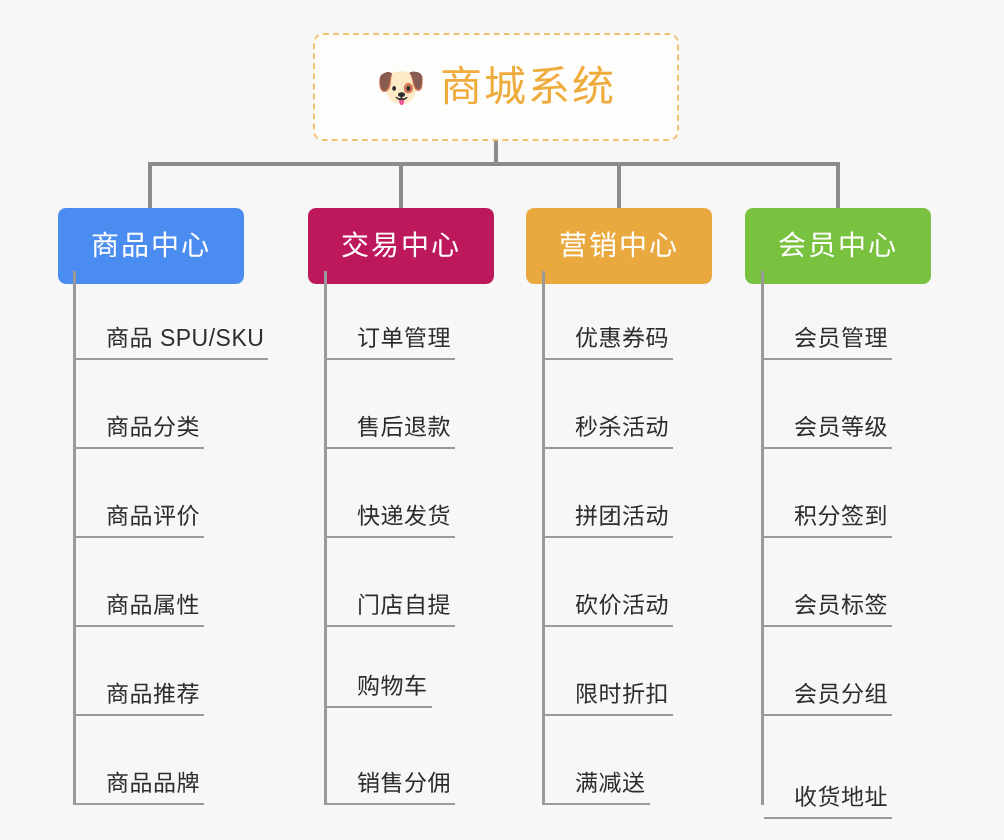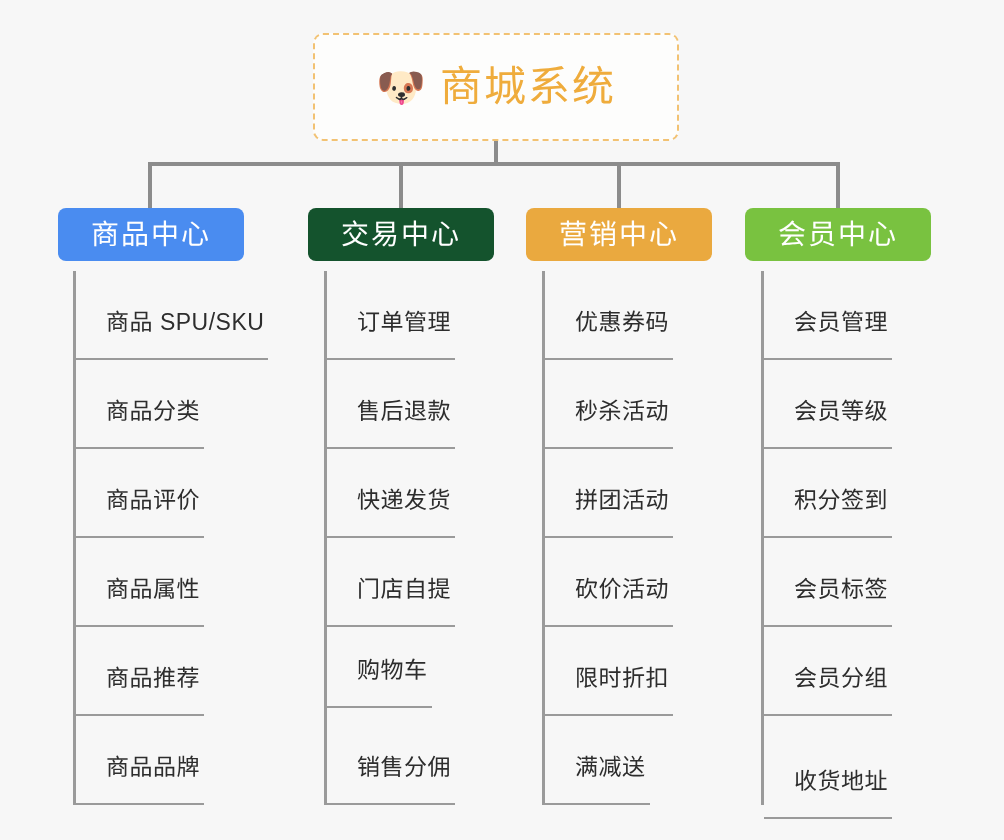--- a/index.html
+++ b/index.html
@@ -58,21 +58,21 @@
     position: absolute;
     background: #8c8c8c;
   }
   .conn-v { width: 4px; }
   .conn-h { height: 4px; }
 
   
   .cat-box {
     position: absolute;
     box-sizing: border-box;
-    height: 53px;
+    height: 76px;
     border-radius: 8px;
     display: flex;
     align-items: center;
     justify-content: center;
   }
   .cat-label {
     color: #ffffff;
     font-size: 28px;
     letter-spacing: 2px;
     line-height: 1;
@@ -95,21 +95,21 @@
     position: absolute;
     left: 3px;
     height: 89px;
     display: flex;
     align-items: flex-end;
     box-sizing: border-box;
   }
   .leaf-inner {
     display: inline-block;
     border-bottom: 2px solid #22c55e;
-    padding: 0 4px 22px 30px;
+    padding: 0 4px 6px 30px;
     white-space: nowrap;
   }
   .leaf-label {
     font-size: 23px;
     color: #2d2d2d;
     line-height: 1.18;
     letter-spacing: 0.5px;
   }
 </style>
 </head>
@@ -126,21 +126,21 @@
   <div class="conn conn-h" style="left:150px; top:162px; width:690px;"></div>
 
   <div class="conn conn-v" style="left:148px; top:162px; height:46px;"></div>
   <div class="conn conn-v" style="left:399px; top:162px; height:46px;"></div>
   <div class="conn conn-v" style="left:617px; top:162px; height:46px;"></div>
   <div class="conn conn-v" style="left:836px; top:162px; height:46px;"></div>
 
   <div class="cat-box" style="left: 58px; top: 208px; width: 186px; background: rgb(74, 140, 240);">
     <span class="cat-label">商品中心</span>
   </div>
-  <div class="cat-box" style="left: 308px; top: 208px; width: 186px; background: #14532d;">
+  <div class="cat-box" style="left: 308px; top: 208px; width: 186px; background: #be185d;">
     <span class="cat-label">交易中心</span>
   </div>
   <div class="cat-box" style="left: 745px; top: 208px; width: 186px; background: rgb(121, 194, 64);">
     <span class="cat-label">会员中心</span>
   </div>
   <div class="cat-box" style="left: 526px; top: 208px; width: 186px; background: rgb(234, 169, 63);">
     <span class="cat-label">营销中心</span>
   </div>
 
   <div class="branch" style="left:73px;">

